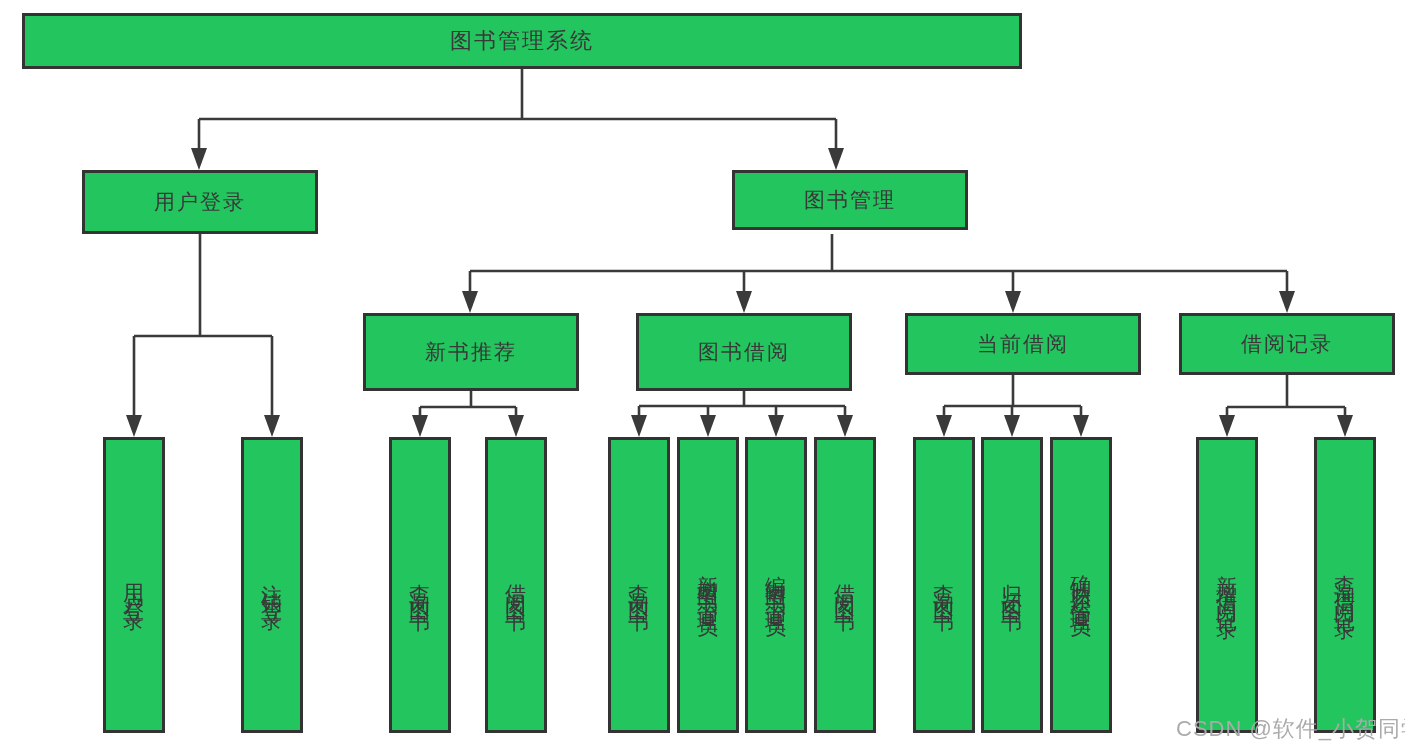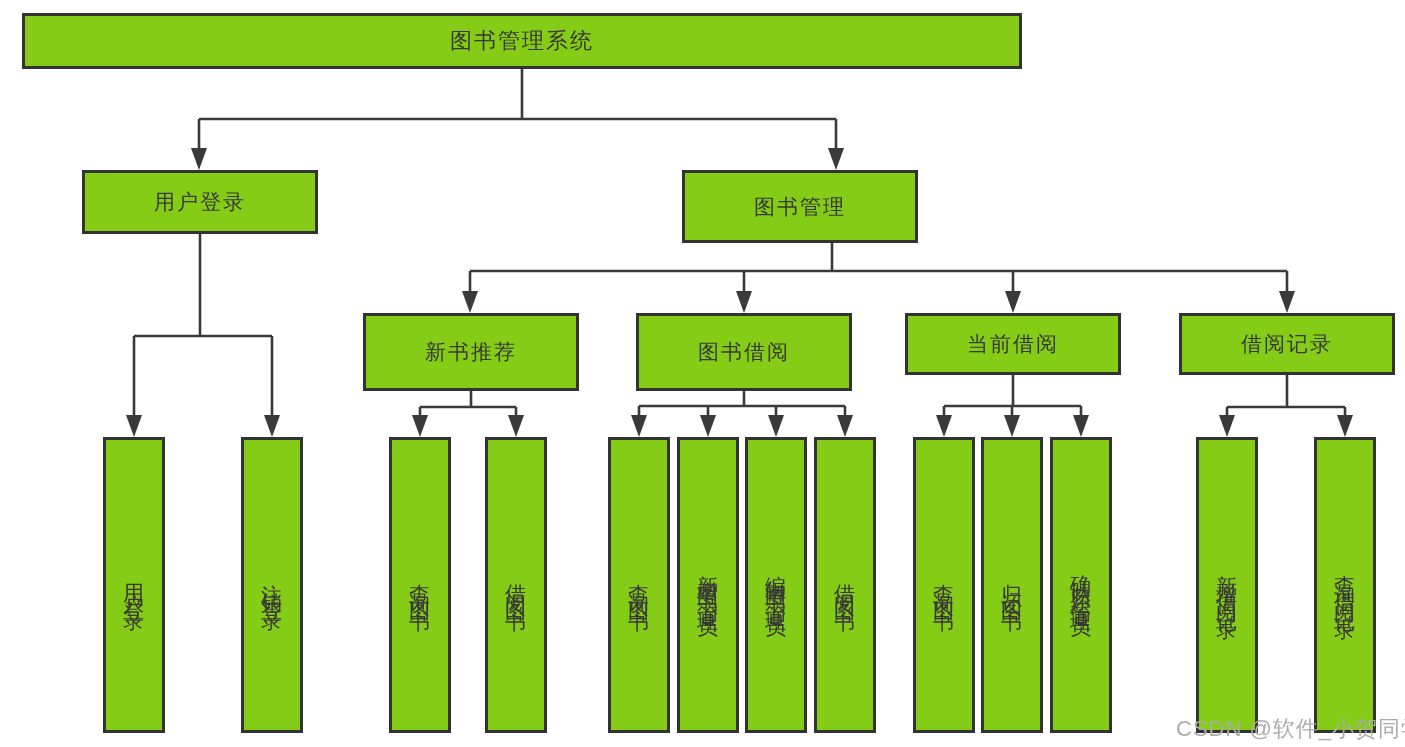--- a/index.html
+++ b/index.html
@@ -6,21 +6,21 @@
     --line:#3a3a3a; --border:#333333; --text:#383838; --watermark:#ababab; --background:#ffffff;
   }
   html,body{margin:0;padding:0;background:var(--background);}
   .canvas{
     position:relative; width:1405px; height:747px; background:var(--background);
     font-family:"Liberation Sans", sans-serif; color:var(--text); overflow:hidden;
   }
   .connectors{position:absolute; left:0; top:0; width:1405px; height:747px; color:var(--line);}
   .box{
     position:absolute; box-sizing:border-box; border:3px solid var(--border);
-    background:#84cc16; display:flex; align-items:center; justify-content:center;
+    background:#22c55e; display:flex; align-items:center; justify-content:center;
     font-size:21px; letter-spacing:2px; color:var(--text); white-space:nowrap;text-align:center;
   }
   .leaf{
     writing-mode:vertical-rl; text-orientation:mixed;
     letter-spacing:9px; font-size:21px; line-height:1;
     display:flex; align-items:center; justify-content:center;
   }
   .watermark{
     position:absolute; left:1176px; top:714px; width:229px;
     font-size:22px; letter-spacing:1px; color:var(--watermark);
@@ -97,25 +97,25 @@
       <path d="M1227 407 V417"></path>
         <polygon points="1219,415 1235,415 1227,437" fill="currentColor" stroke="none"></polygon>
       <path d="M1345 407 V417"></path>
         <polygon points="1337,415 1353,415 1345,437" fill="currentColor" stroke="none"></polygon>
     </g>
   </svg>
 
   <div class="box" style="left:22px; top:13px; width:1000px; height:56px; font-size:22px;">图书管理系统</div>
 
   <div class="box" style="left:82px; top:170px; width:236px; height:64px;">用户登录</div>
-  <div class="box" style="left:682px; top:170px; width:236px; height:73px;">图书管理</div>
+  <div class="box" style="left:732px; top:170px; width:236px; height:60px;">图书管理</div>
 
   <div class="box" style="left:363px; top:313px; width:216px; height:78px;">新书推荐</div>
   <div class="box" style="left:636px; top:313px; width:216px; height:78px;">图书借阅</div>
-  <div class="box" style="left:905px; top:313px; width:216px; height:62px;">当前借阅</div>
+  <div class="box" style="left:905px; top:313px; width:236px; height:62px;">当前借阅</div>
   <div class="box" style="left:1179px; top:313px; width:216px; height:62px;">借阅记录</div>
 
   <div class="box leaf" style="left:103px; top:437px; width:62px; height:296px;">用户登录</div>
   <div class="box leaf" style="left:241px; top:437px; width:62px; height:296px;">注销登录</div>
 
   <div class="box leaf" style="left:389px; top:437px; width:62px; height:296px;">查询图书</div>
   <div class="box leaf" style="left:485px; top:437px; width:62px; height:296px;">借阅图书</div>
 
   <div class="box leaf" style="left:608px; top:437px; width:62px; height:296px;">查询图书</div>
   <div class="box leaf" style="left:677px; top:437px; width:62px; height:296px; letter-spacing:6px;">新增图书（管理员）</div>

